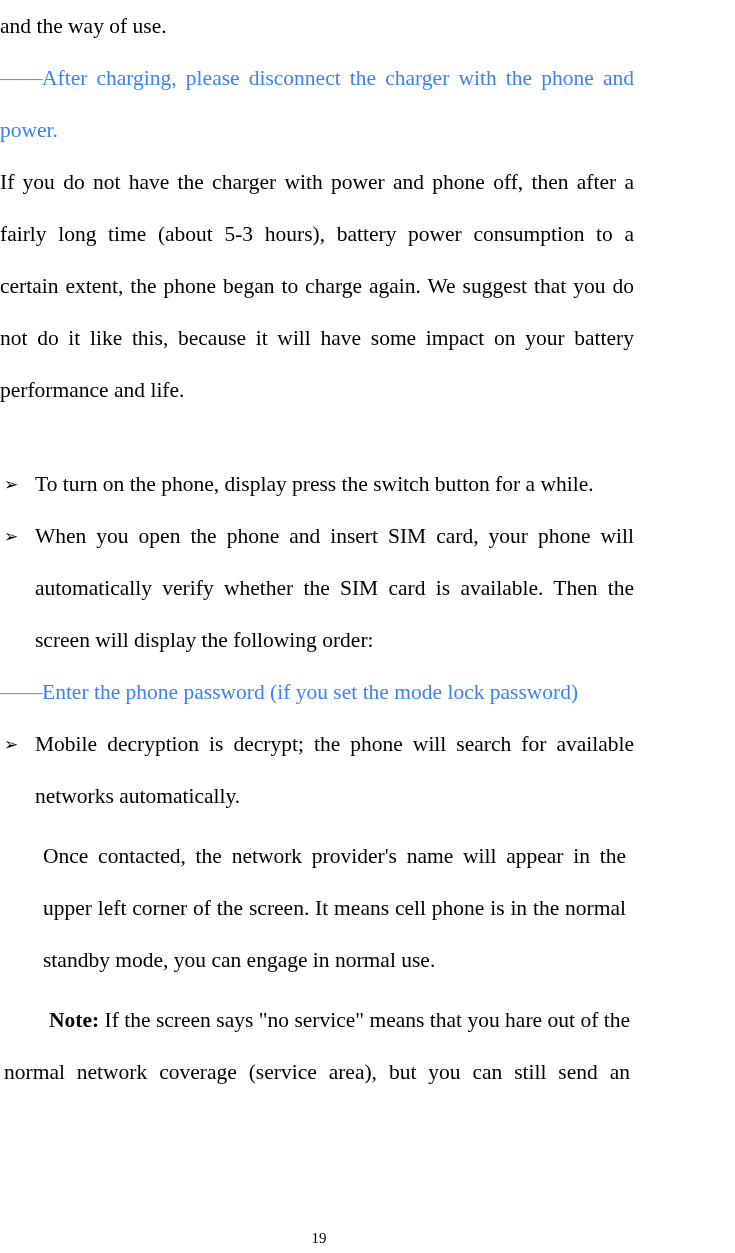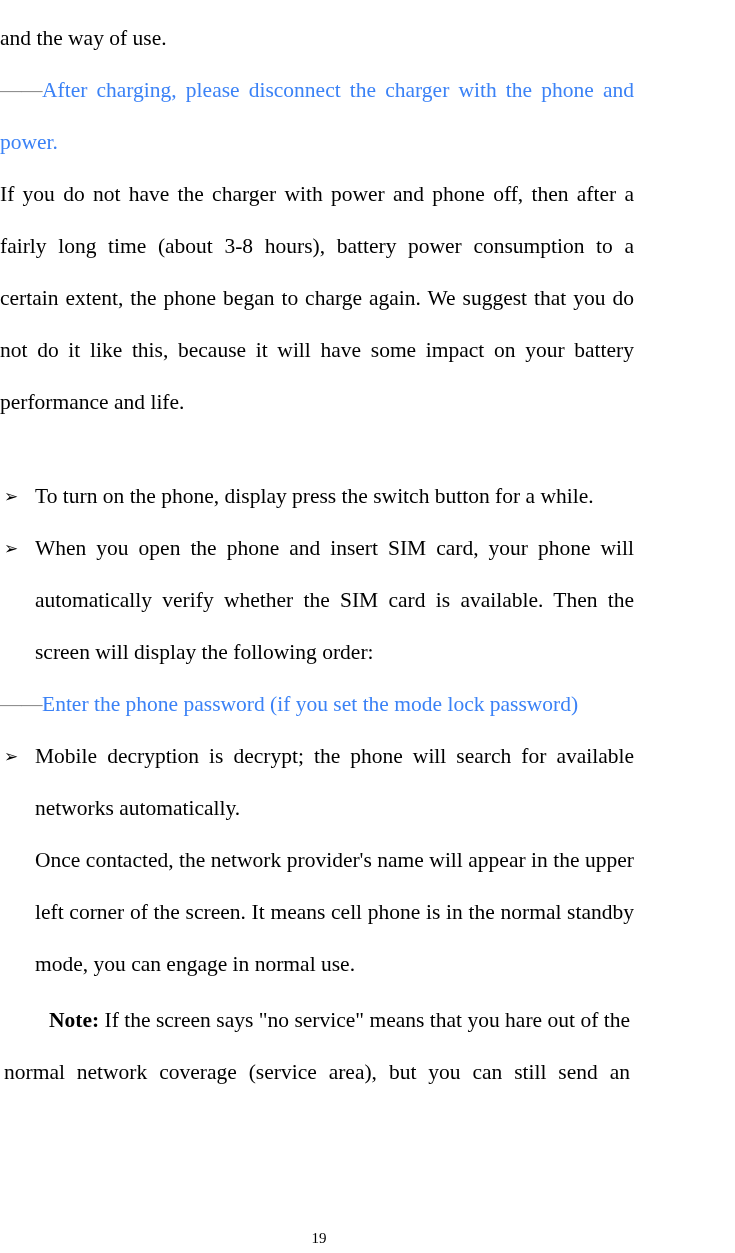--- a/index.html
+++ b/index.html
@@ -18,21 +18,21 @@
   .page {
     position: relative;
     width: 735px;
     height: 1253px;
     box-sizing: border-box;
     padding: 0;
   }
   .content {
     position: absolute;
     left: 0;
-    top: 12px;
+    top: 0;
     width: 634px;
   }
 
   
   .para {
     font-size: 21.5px;
     line-height: 52px;
     text-align: justify;
     text-justify: inter-word;
     margin: 0;
@@ -81,21 +81,21 @@
     font-family: "DejaVu Sans", sans-serif;
     color: #000000;
   }
 
   
   .indented {
     padding-left: 35px;
     font-size: 21.5px;
     line-height: 52px;
     text-align: justify;
-    margin: 0;
+    margin: 8px;
   }
   .indented.last-left  { text-align-last: left; }
 
   
   .note-para {
     font-size: 21.5px;
     line-height: 52px;
     text-align: justify;
     text-align-last: justify;
     margin: 4px;
@@ -121,21 +121,21 @@
 </head>
 <body>
 
 <div class="page">
   <div class="content">
 
     <p class="para last-left">and the way of use.</p>
 
     <p class="para last-left"><span class="dash">——</span><span class="dashtext">After charging, please disconnect the charger with the phone and power.</span></p>
 
-    <p class="para last-left">If you do not have the charger with power and phone off, then after a fairly long time (about 3-8 hours), battery power consumption to a certain extent, the phone began to charge again. We suggest that you do not do it like this, because it will have some impact on your battery performance and life.</p>
+    <p class="para last-left">If you do not have the charger with power and phone off, then after a fairly long time (about 5-3 hours), battery power consumption to a certain extent, the phone began to charge again. We suggest that you do not do it like this, because it will have some impact on your battery performance and life.</p>
 
     <div class="spacer-sm"></div>
 
 
     <div class="spacer-md"></div>
 
     <div class="bullet-item last-left">
       <span class="bullet-marker">➢</span>
       <span>To turn on the phone, display press the switch button for a while.</span>
     </div>

